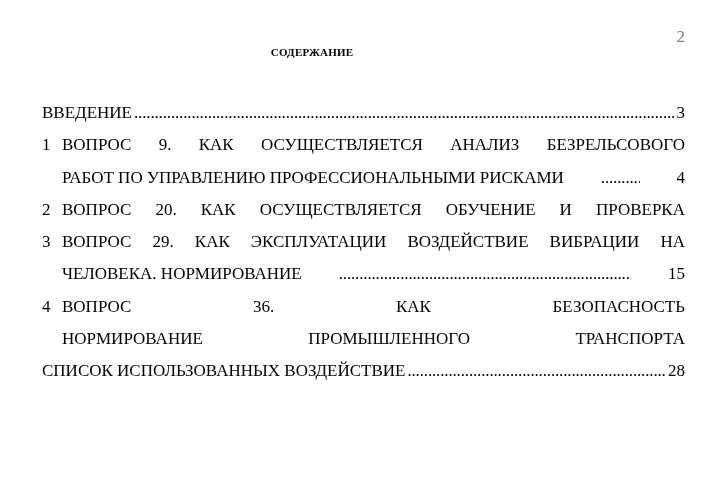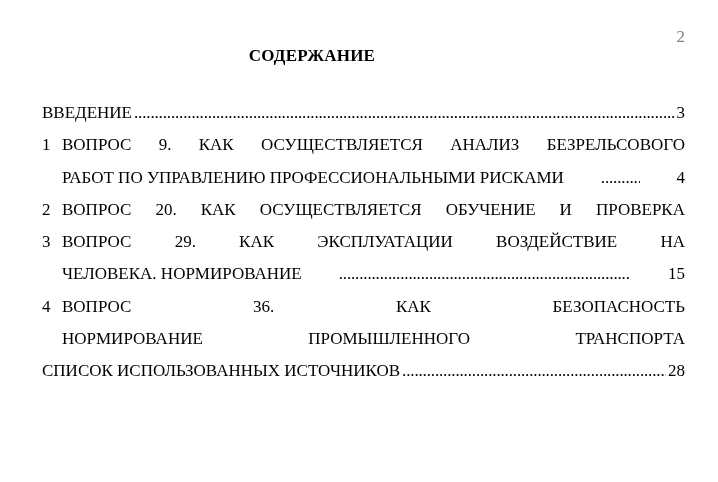--- a/index.html
+++ b/index.html
@@ -1,20 +1,20 @@
 <!DOCTYPE html>
 <html><head>
   <meta charset="utf-8">
   <style>
     html, body { margin: 0; padding: 0; background: #ffffff; }
     body { width: 718px; height: 482px; position: relative; overflow: hidden;
            font-family: "Liberation Serif", serif; color: #000; }
     .page-num { position: absolute; top: 27px; right: 33px; font-size: 17px; color: #7f7f7f; }
     .title { position: absolute; top: 46px; left: 0; width: 624px; text-align: center;
-             font-weight: bold; font-size: 17px; letter-spacing: 0.2px; }
+             font-weight: bold; font-size: 11px; letter-spacing: 0.2px; }
     .toc { position: absolute; top: 97px; left: 42px; width: 643px; font-size: 17px; }
     .line { height: 32.3px; line-height: 32.3px; white-space: nowrap; position: relative; }
     .row-dots { display: flex; align-items: flex-start; }
     .row-dots .txt { flex: 0 0 auto; }
     .row-dots .dots { flex: 1 1 auto; overflow: hidden; white-space: nowrap; margin: 0 2px; }
     .row-dots .dots::before { content: ". . . . . . . . . . . . . . . . . . . . . . . . . . . . . . . . . . . . . . . . . . . . . . . . . . . . . . . . . . . . . . . . . . . . . . . . . . . . . . . . . . . . . . . . . . . . . . . . . . . . . . . . . . . . . . . . . . . . . . . . . . . . . . . . . . . . . . . . . . . . . . ";
       letter-spacing: -2.2px; }
     .row-dots .pg { flex: 0 0 auto; }
     .indent { padding-left: 20px; gap: 35px; }
     .justify { display: flex; justify-content: space-between; }
@@ -72,20 +72,21 @@
 
   <div>
     <div class="line hang">
       <span class="num">3</span>
       <span class="body justify">
         <span>ВОПРОС</span>
         <span>29.</span>
         <span>КАК</span>
         <span>ЭКСПЛУАТАЦИИ</span>
         <span>ВОЗДЕЙСТВИЕ</span>
+        <span>ВИБРАЦИИ</span>
         <span>НА</span>
       </span>
     </div>
     <div class="line row-dots indent">
       <span class="txt">ЧЕЛОВЕКА. НОРМИРОВАНИЕ</span>
       <span class="dots"></span>
       <span class="pg">15</span>
     </div>
   </div>
 
@@ -100,18 +101,18 @@
       </span>
     </div>
     <div class="line indent justify">
       <span>НОРМИРОВАНИЕ</span>
       <span>ПРОМЫШЛЕННОГО</span>
       <span>ТРАНСПОРТА</span>
     </div>
   </div>
 
   <div class="line row-dots">
-    <span class="txt">СПИСОК ИСПОЛЬЗОВАННЫХ ИСТОЧНИКОВ</span>
+    <span class="txt">СПИСОК ИСПОЛЬЗОВАННЫХ ВОЗДЕЙСТВИЕ</span>
     <span class="dots"></span>
     <span class="pg">28</span>
   </div>
 
 </div>
 
 </body></html>

